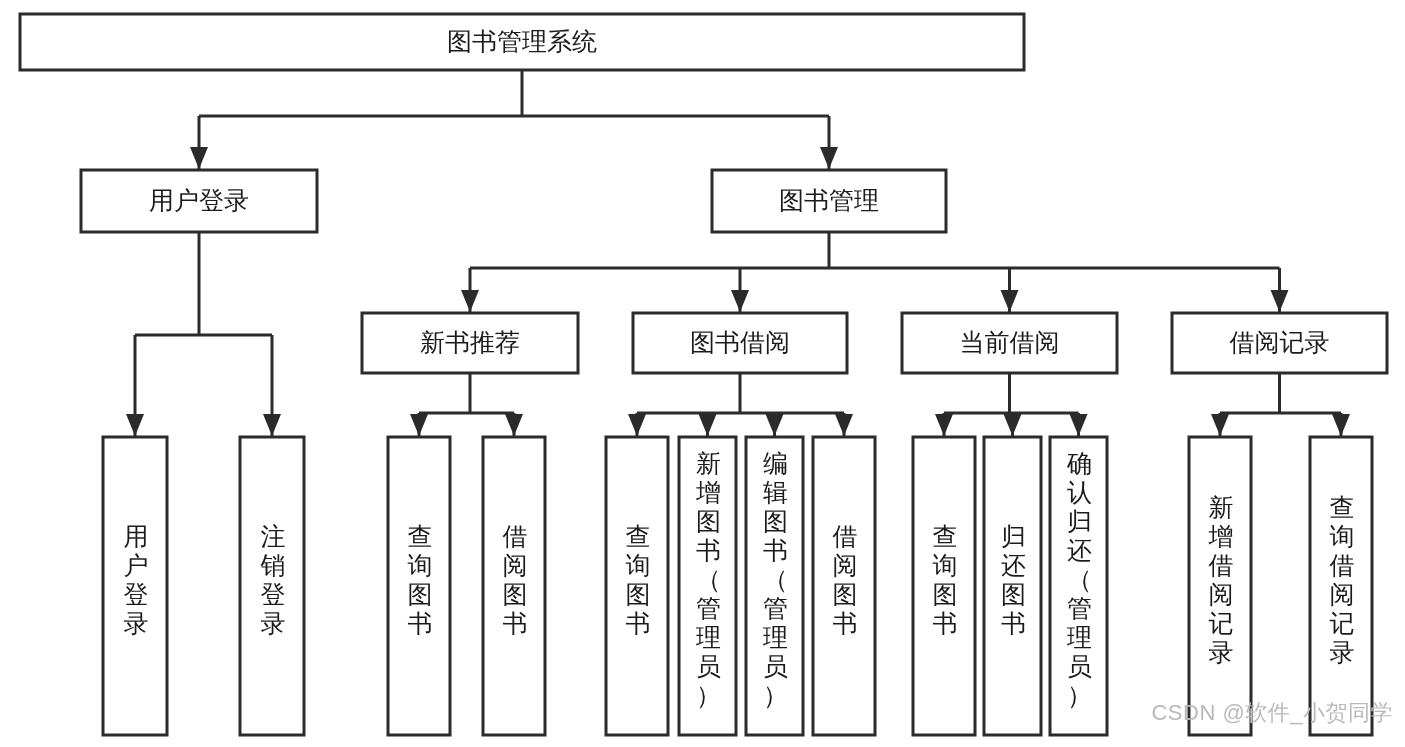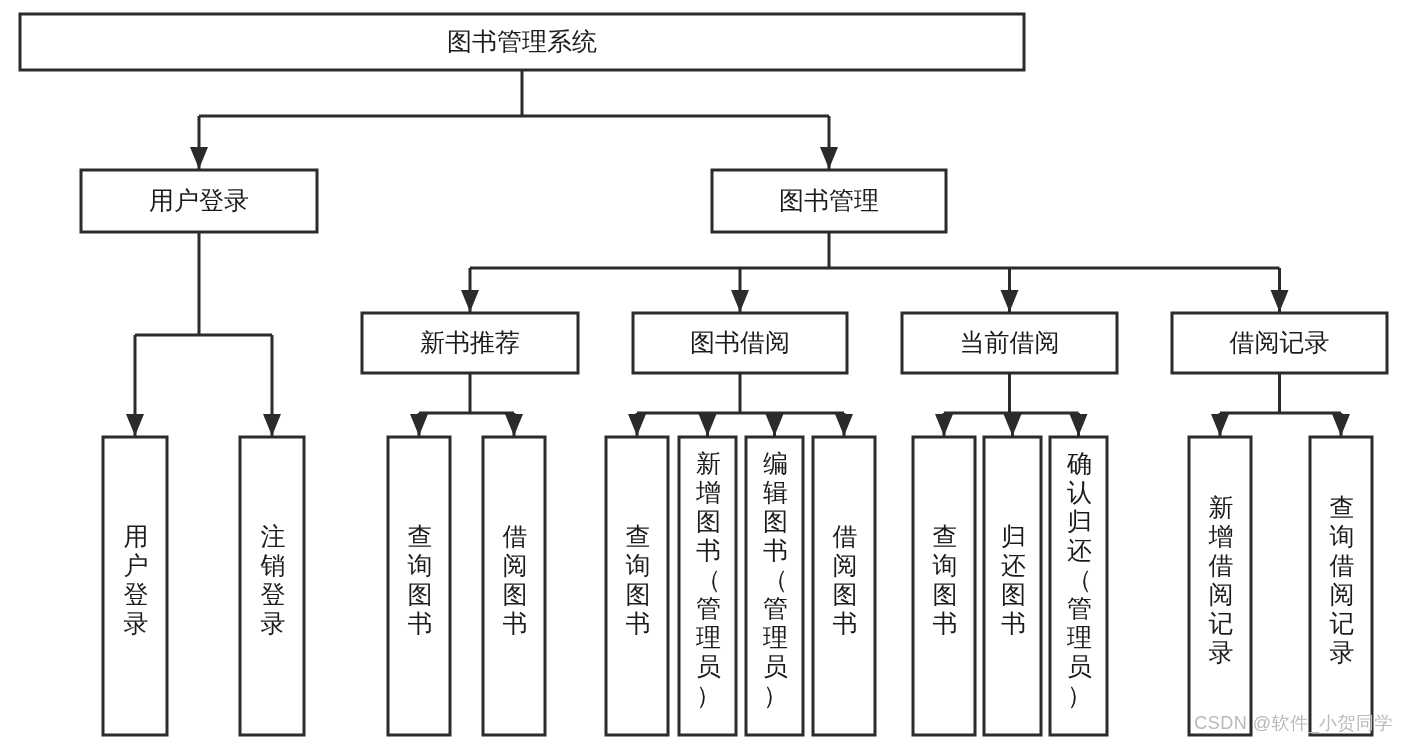--- a/index.html
+++ b/index.html
@@ -48,23 +48,23 @@
   }
   text.node-label-vert {
     fill: #1b1b1b;
     font-family: "Liberation Sans", "DejaVu Sans", sans-serif;
     font-size: 25px;
     text-anchor: middle;
   }
   .watermark {
     position: absolute;
     right: 12px;
-    bottom: 12px;
-    font-family: "Liberation Sans", "DejaVu Sans", sans-serif;
-    font-size: 18px;
+    bottom: 19px;
+    font-family: "Liberation Sans", "DejaVu Sans", sans-serif;
+    font-size: 22px;
     color: #b9b9b9;
     letter-spacing: 0.5px;
     white-space: nowrap;
     pointer-events: none;
   }
 </style>
 </head>
 <body>
 
 <div id="diagram-root">

